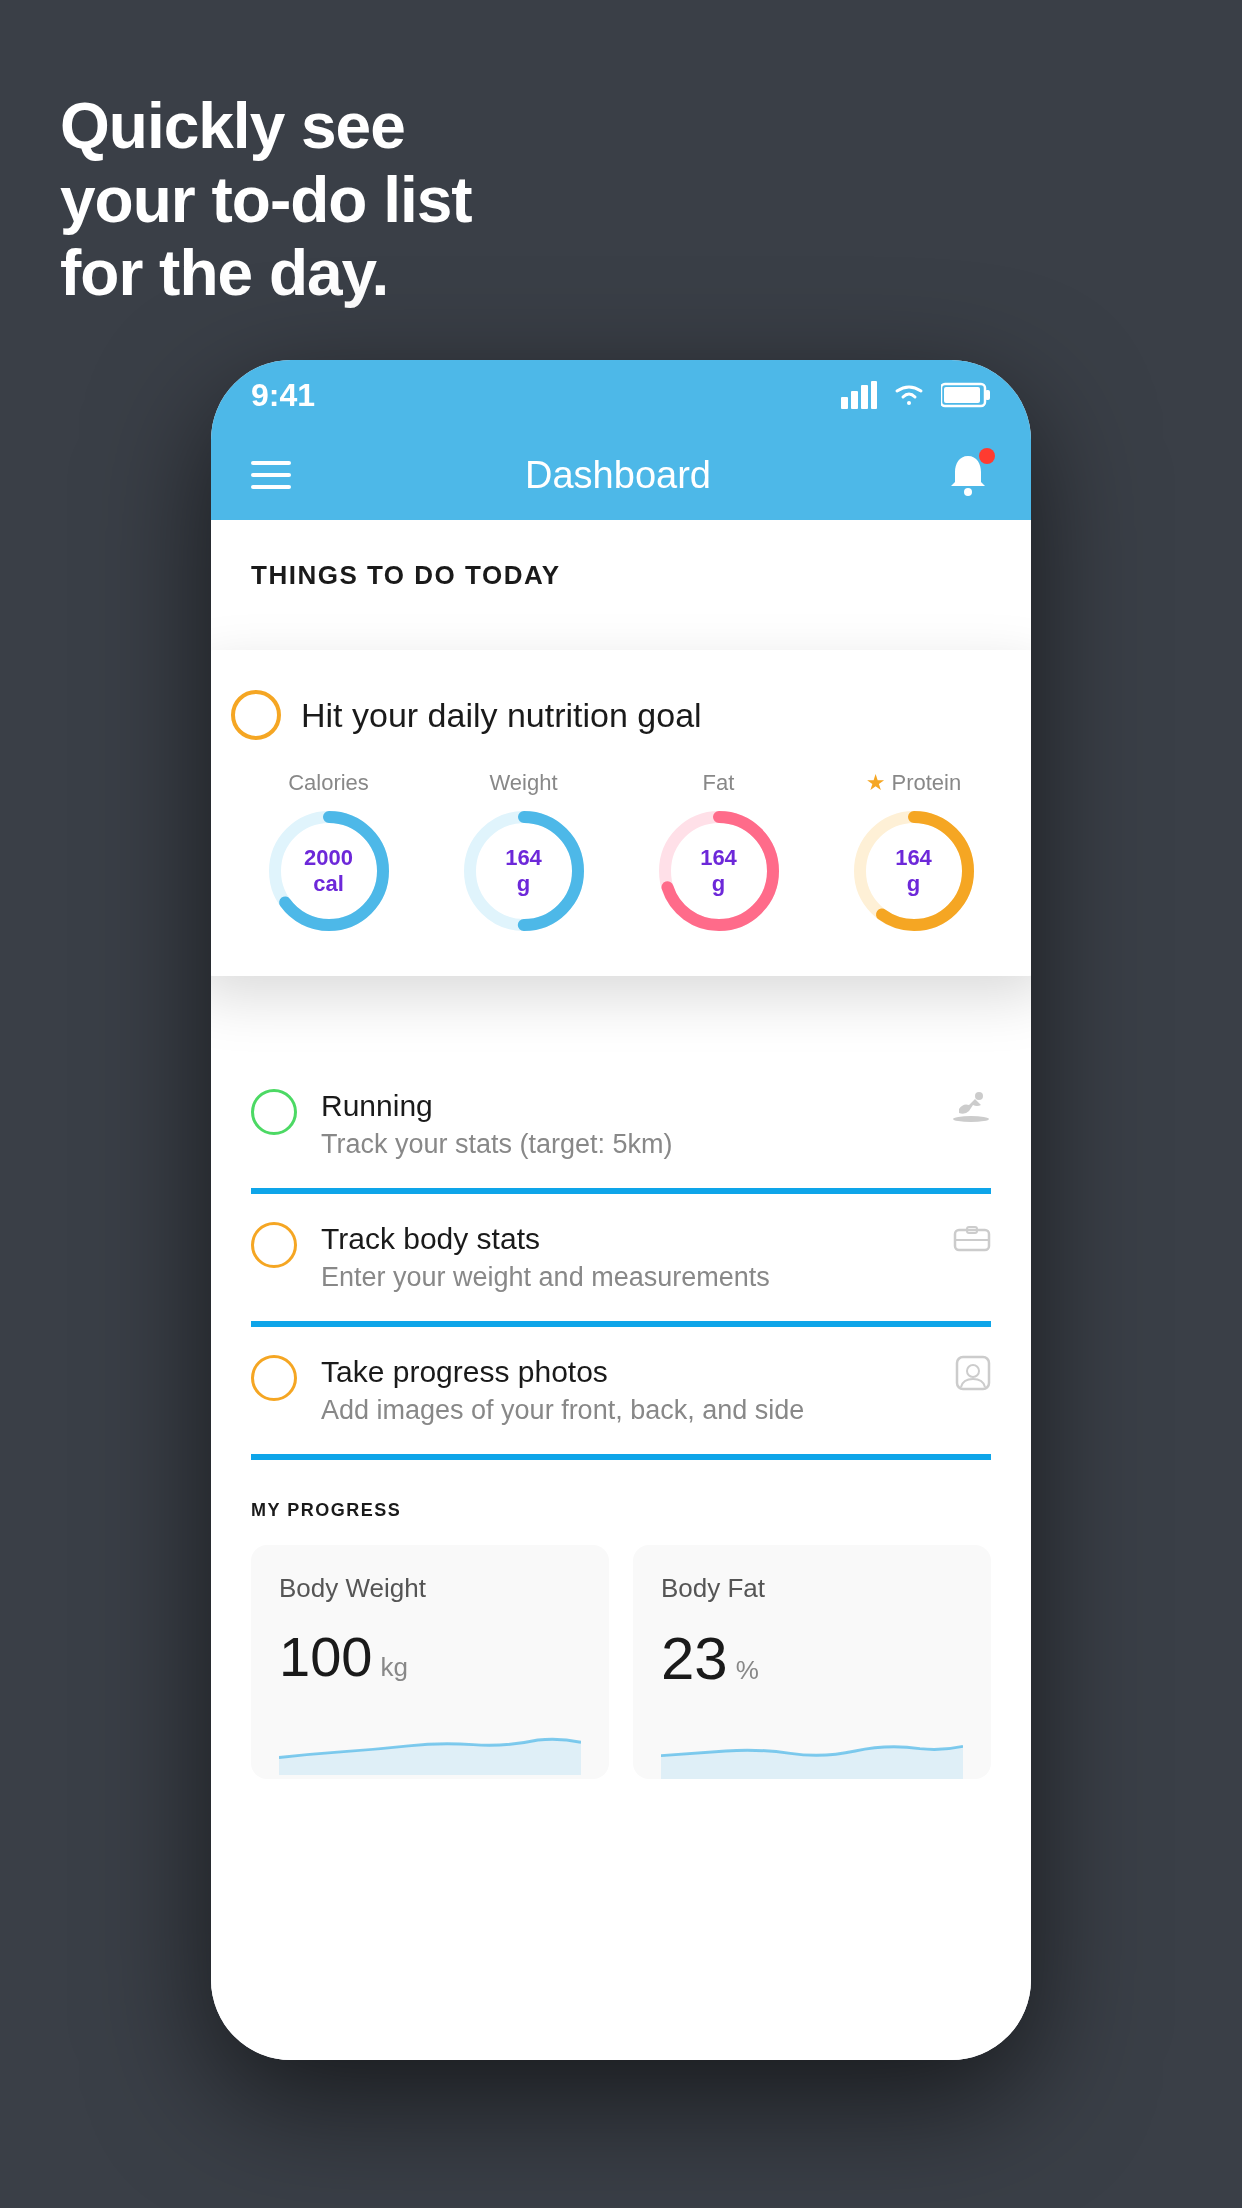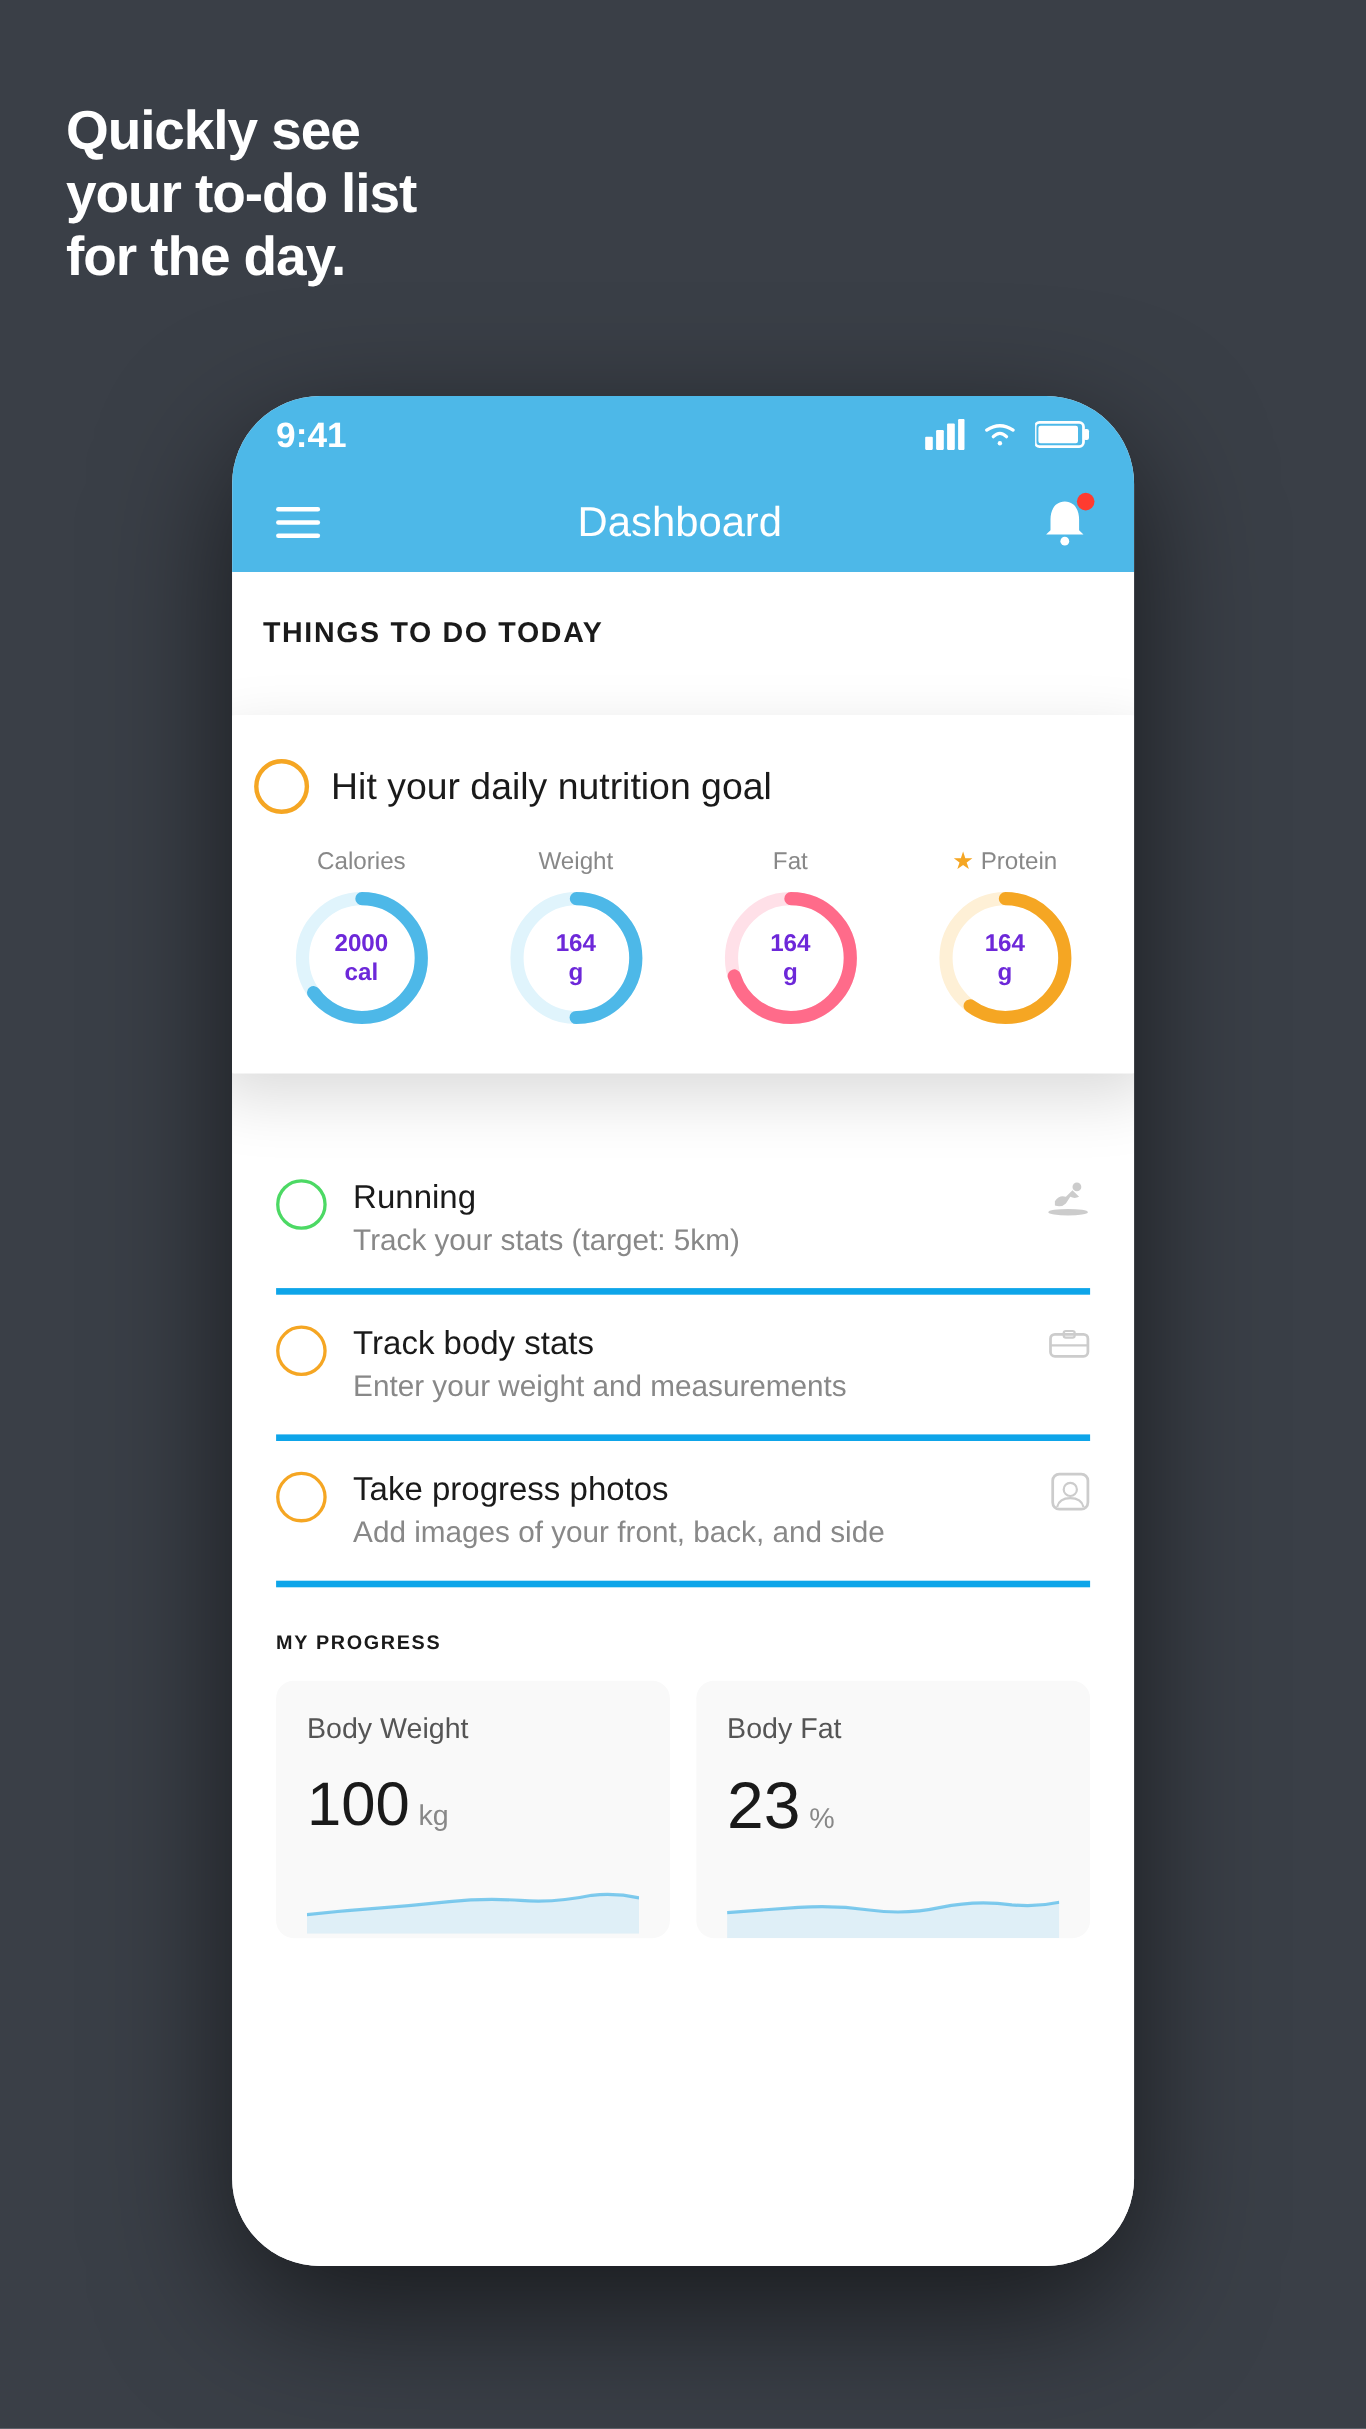--- a/index.html
+++ b/index.html
@@ -11,21 +11,21 @@
       font-family: -apple-system, BlinkMacSystemFont, 'Helvetica Neue', Arial, sans-serif;
       position: relative;
       overflow: hidden;
     }
 
     .hero-text {
       position: absolute;
       top: 90px;
       left: 60px;
       color: #ffffff;
-      font-size: 50px;
+      font-size: 64px;
       font-weight: 800;
       line-height: 1.15;
       letter-spacing: -1px;
     }
 
     .phone-wrapper {
       position: absolute;
       top: 360px;
       left: 50%;
       transform: translateX(-50%);
@@ -121,22 +121,22 @@
       padding: 40px 0 0;
       position: relative;
       overflow: hidden;
     }
 
     .section-label {
       font-size: 26px;
       font-weight: 800;
       color: #1a1a1a;
       letter-spacing: 1.5px;
-      padding: 0 28px;
-      margin-bottom: 3px;
+      padding: 0 40px;
+      margin-bottom: 20px;
     }
 
     
     .floating-card {
       position: absolute;
       top: 130px;
       left: -20px;
       right: -20px;
       background: #ffffff;
       border-radius: 24px;

